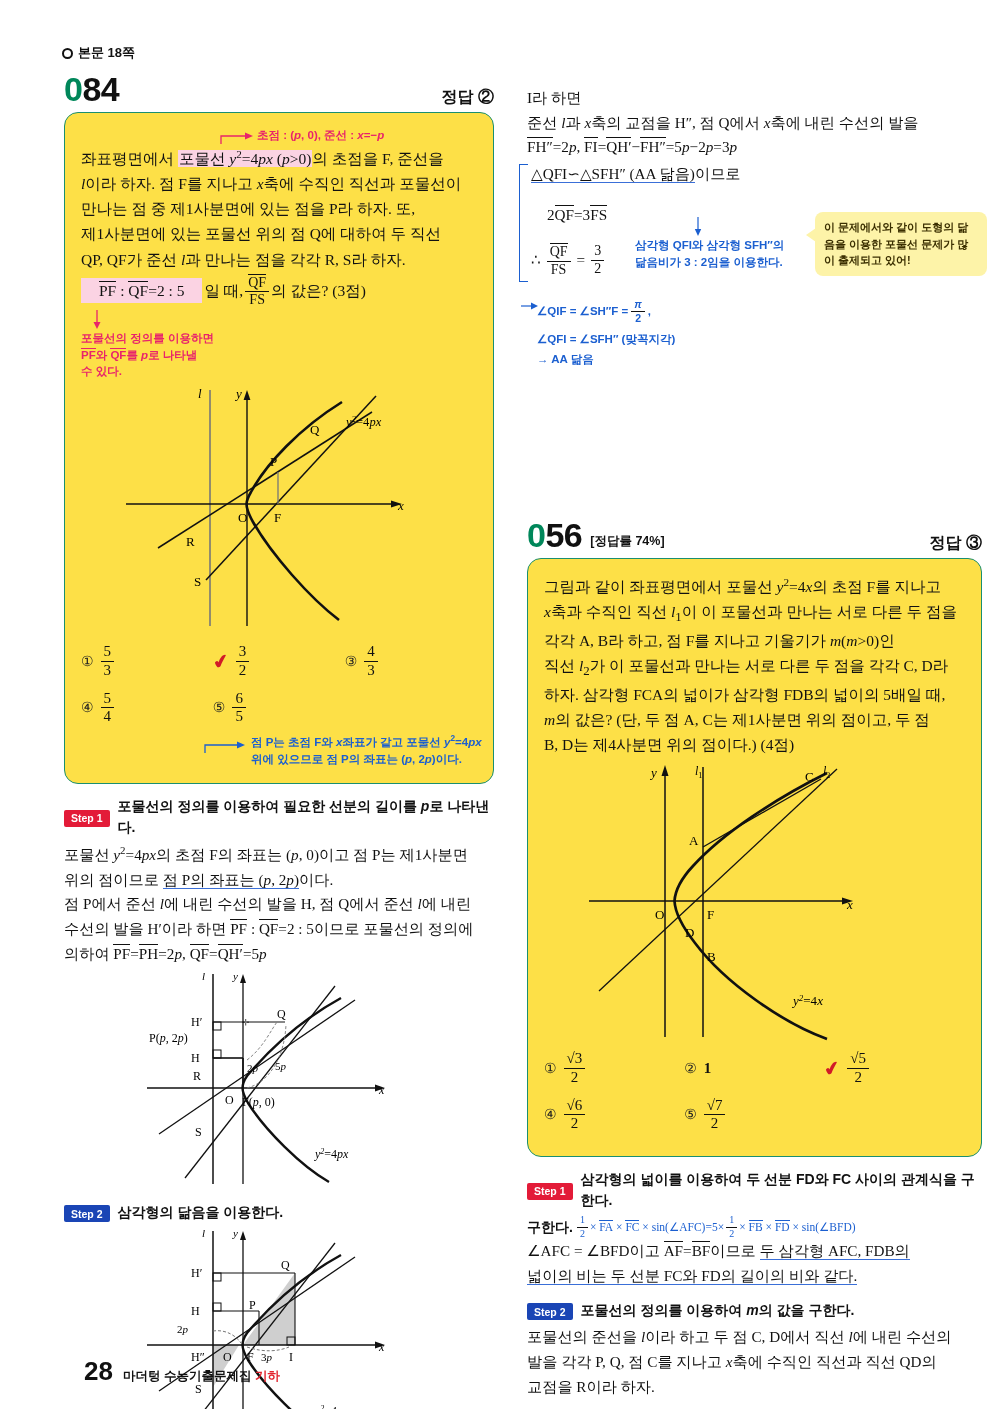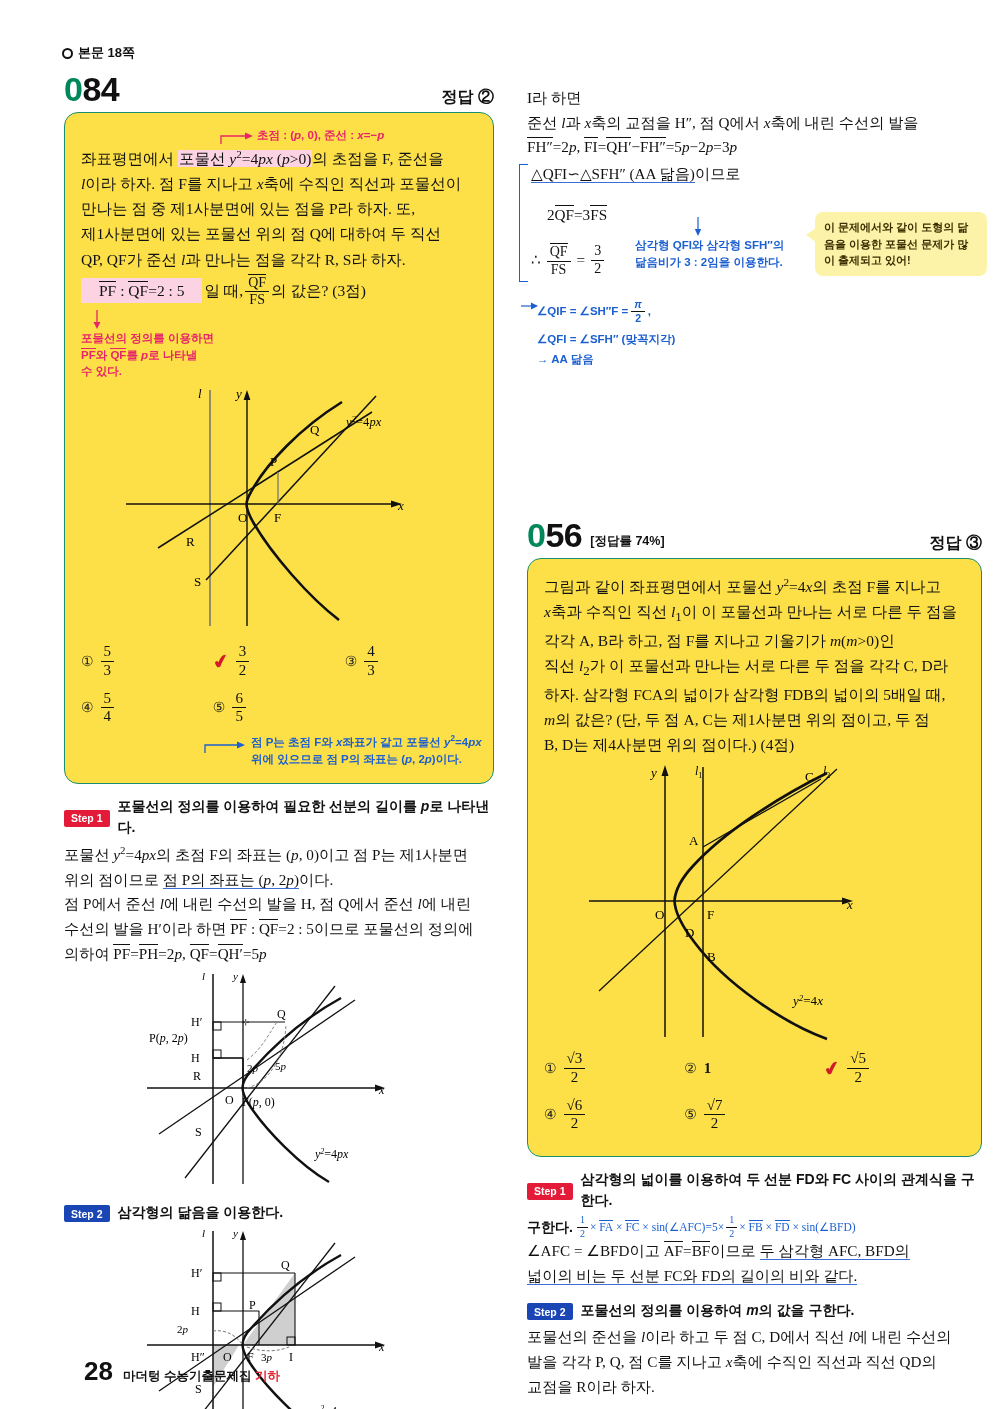--- a/index.html
+++ b/index.html
@@ -525,21 +525,21 @@
               <span class="den">2</span>
             </span>
           <span>× <span class="ov">FA</span> × <span class="ov">FC</span> × sin(∠AFC)=5×</span>
           <span class="frac" style="font-size:10px;">
               <span class="num">1</span>
               <span class="den">2</span>
             </span>
           <span>× <span class="ov">FB</span> × <span class="ov">FD</span> × sin(∠BFD)</span>
         </span>
       </p>
-      <p style="margin:0">∠AFC = ∠BFD이고 <span class="ov">AF</span>=<span class="ov">BF</span>이므로 <span class="uline">두 삼각형 AFC, BFD의</span></p>
+      <p style="margin:0">∠AFC = ∠BFD이고 <span class="ov">AF</span>=<span class="ov">BF</span>이므로 <span class="uline">두 삼각형 AFC, FDB의</span></p>
       <p style="margin:0"><span class="uline">넓이의 비는 두 선분 FC와 FD의 길이의 비와 같다.</span></p>
     </div>
 
     <div class="stepline">
       <span class="badge blue">Step 2</span>
       <span class="steptxt">포물선의 정의를 이용하여 <span class="it">m</span>의 값을 구한다.</span>
     </div>
     <div class="body-txt">
       <p style="margin:0">포물선의 준선을 <span class="it">l</span>이라 하고 두 점 C, D에서 직선 <span class="it">l</span>에 내린 수선의</p>
       <p style="margin:0">발을 각각 P, Q, 점 C를 지나고 <span class="it">x</span>축에 수직인 직선과 직선 QD의</p>

